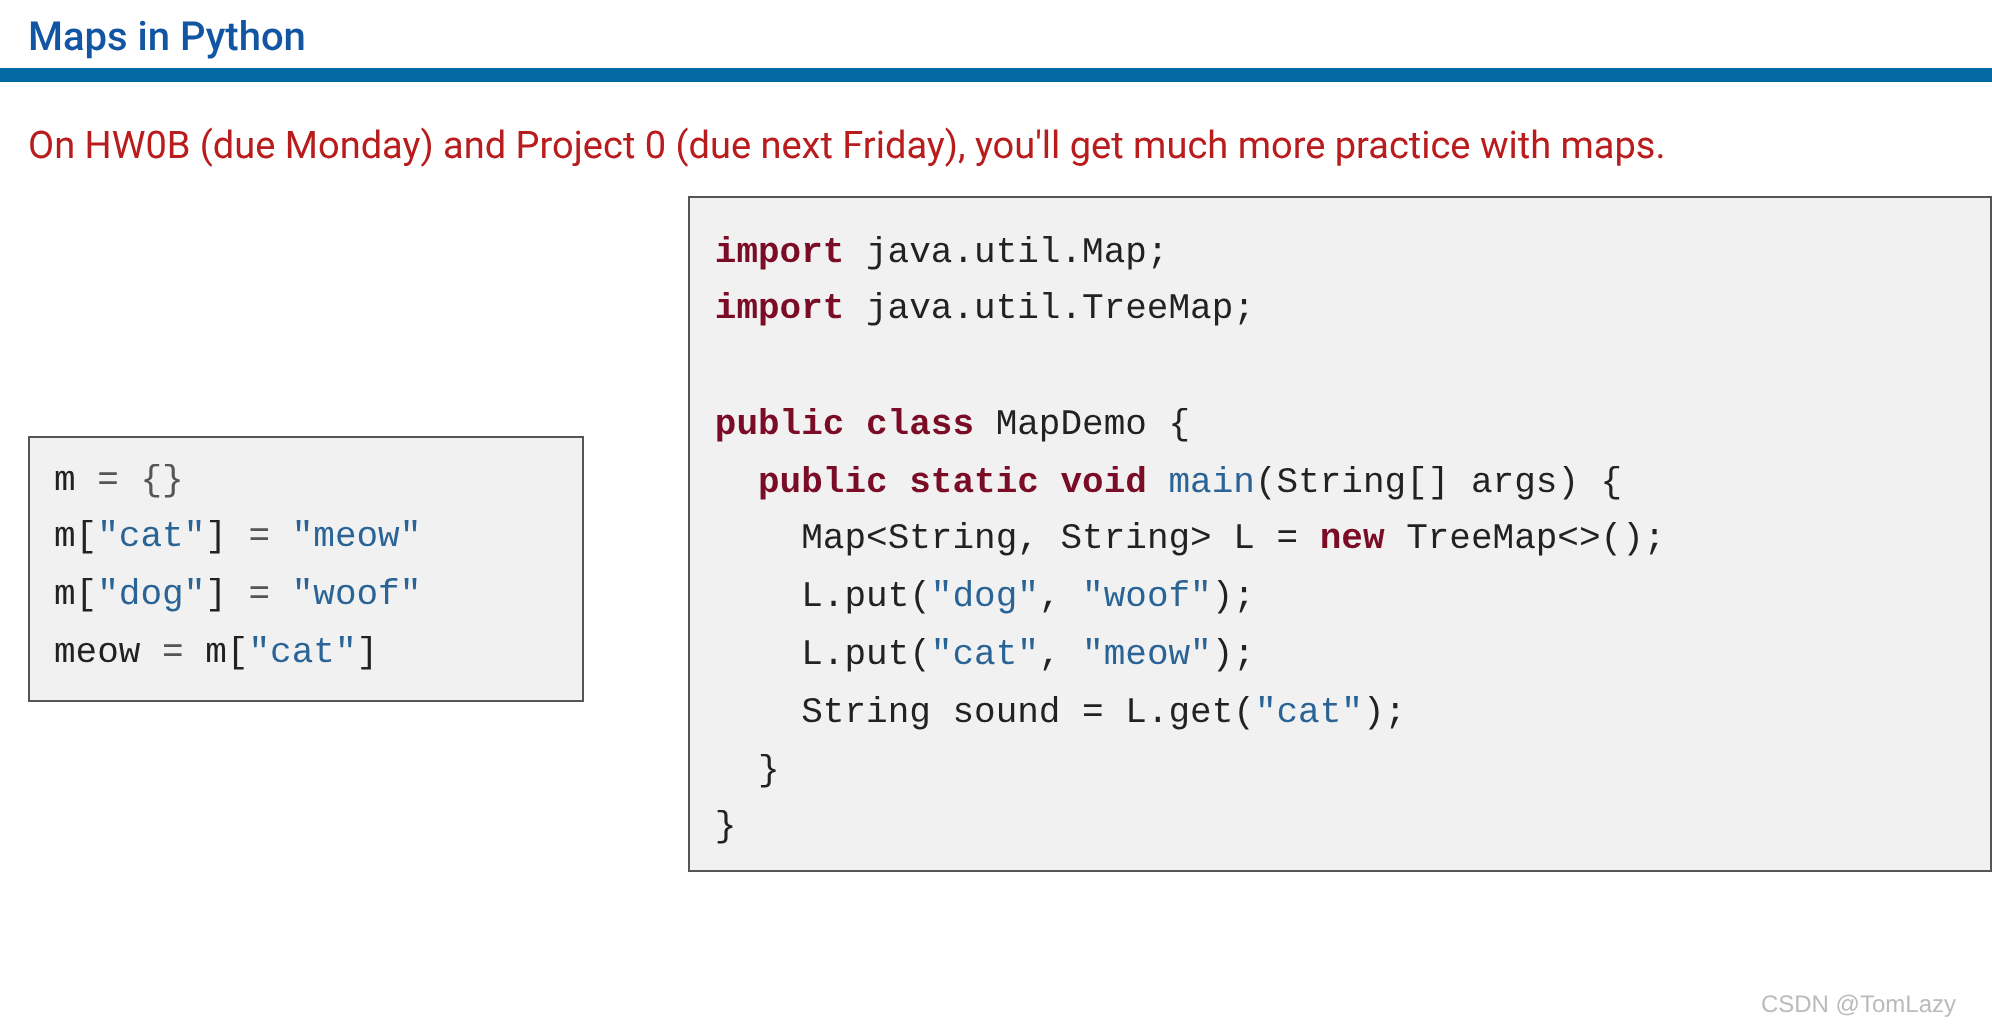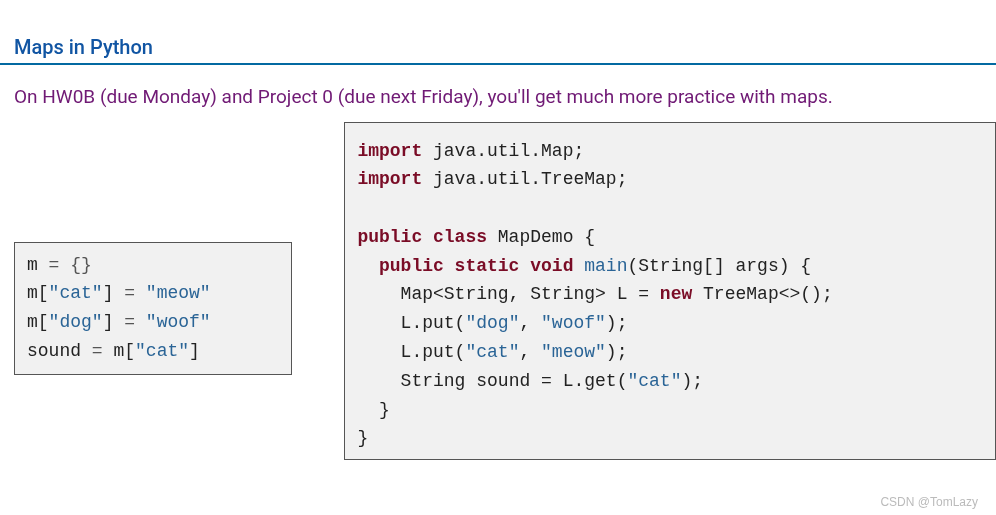--- a/index.html
+++ b/index.html
@@ -7,33 +7,32 @@
       width: 996px;
       height: 515px;
       font-family: "Segoe UI", Roboto, Arial, sans-serif;
       background: #fff;
       color: #222;
       overflow: hidden;
       position: relative;
     }
     .header {
       padding: 6px 8px 4px 14px;
-      border-bottom: 2px solid #0369a1;
-      margin-top: 29px;
+      border-bottom: 7px solid #0369a1;
     }
     .title {
       color: #1155a3;
       font-size: 20px;
       font-weight: 500;
     }
     .body-text {
       padding: 18px 14px 10px 14px;
       font-size: 19px;
       line-height: 1.5;
-      color: #701a75;
+      color: #b91c1c;
     }
     .columns {
       display: flex;
       align-items: flex-start;
       padding-left: 14px;
     }
     .code-box {
       background: #f1f1f1;
       border: 1px solid #555;
       padding: 8px 12px;
@@ -74,21 +73,21 @@
   <div class="title">Maps in Python</div>
 </div>
 
 <div class="body-text">On HW0B (due Monday) and Project 0 (due next Friday), you'll get much more practice with maps.</div>
 
 <div class="columns">
 
   <div class="code-box left-box"><span>m </span><span class="op">= {}</span>
 <span>m[</span><span class="str">"cat"</span><span>] </span><span class="op">= </span><span class="str">"meow"</span>
 <span>m[</span><span class="str">"dog"</span><span>] </span><span class="op">= </span><span class="str">"woof"</span>
-<span>sound </span><span class="op">= </span><span>m[</span><span class="str">"cat"</span><span>]</span></div>
+<span>meow </span><span class="op">= </span><span>m[</span><span class="str">"cat"</span><span>]</span></div>
 
   <div class="code-box right-box"><span class="kw">import</span><span> java.util.Map;</span>
 <span class="kw">import</span><span> java.util.TreeMap;</span>
 <span></span>
 <span class="kw">public</span><span class="kw"> class</span><span> MapDemo {</span>
 <span>  </span><span class="kw">public</span><span class="kw"> static</span><span class="kw"> void</span><span class="fn"> main</span><span>(String[] args) {</span>
 <span>    </span><span>Map&lt;String, String&gt; L = </span><span class="kw">new</span><span> TreeMap&lt;&gt;();</span>
 <span>    </span><span>L.put(</span><span class="str">"dog"</span><span>, </span><span class="str">"woof"</span><span>);</span>
 <span>    </span><span>L.put(</span><span class="str">"cat"</span><span>, </span><span class="str">"meow"</span><span>);</span>
 <span>    </span><span>String sound = L.get(</span><span class="str">"cat"</span><span>);</span>

